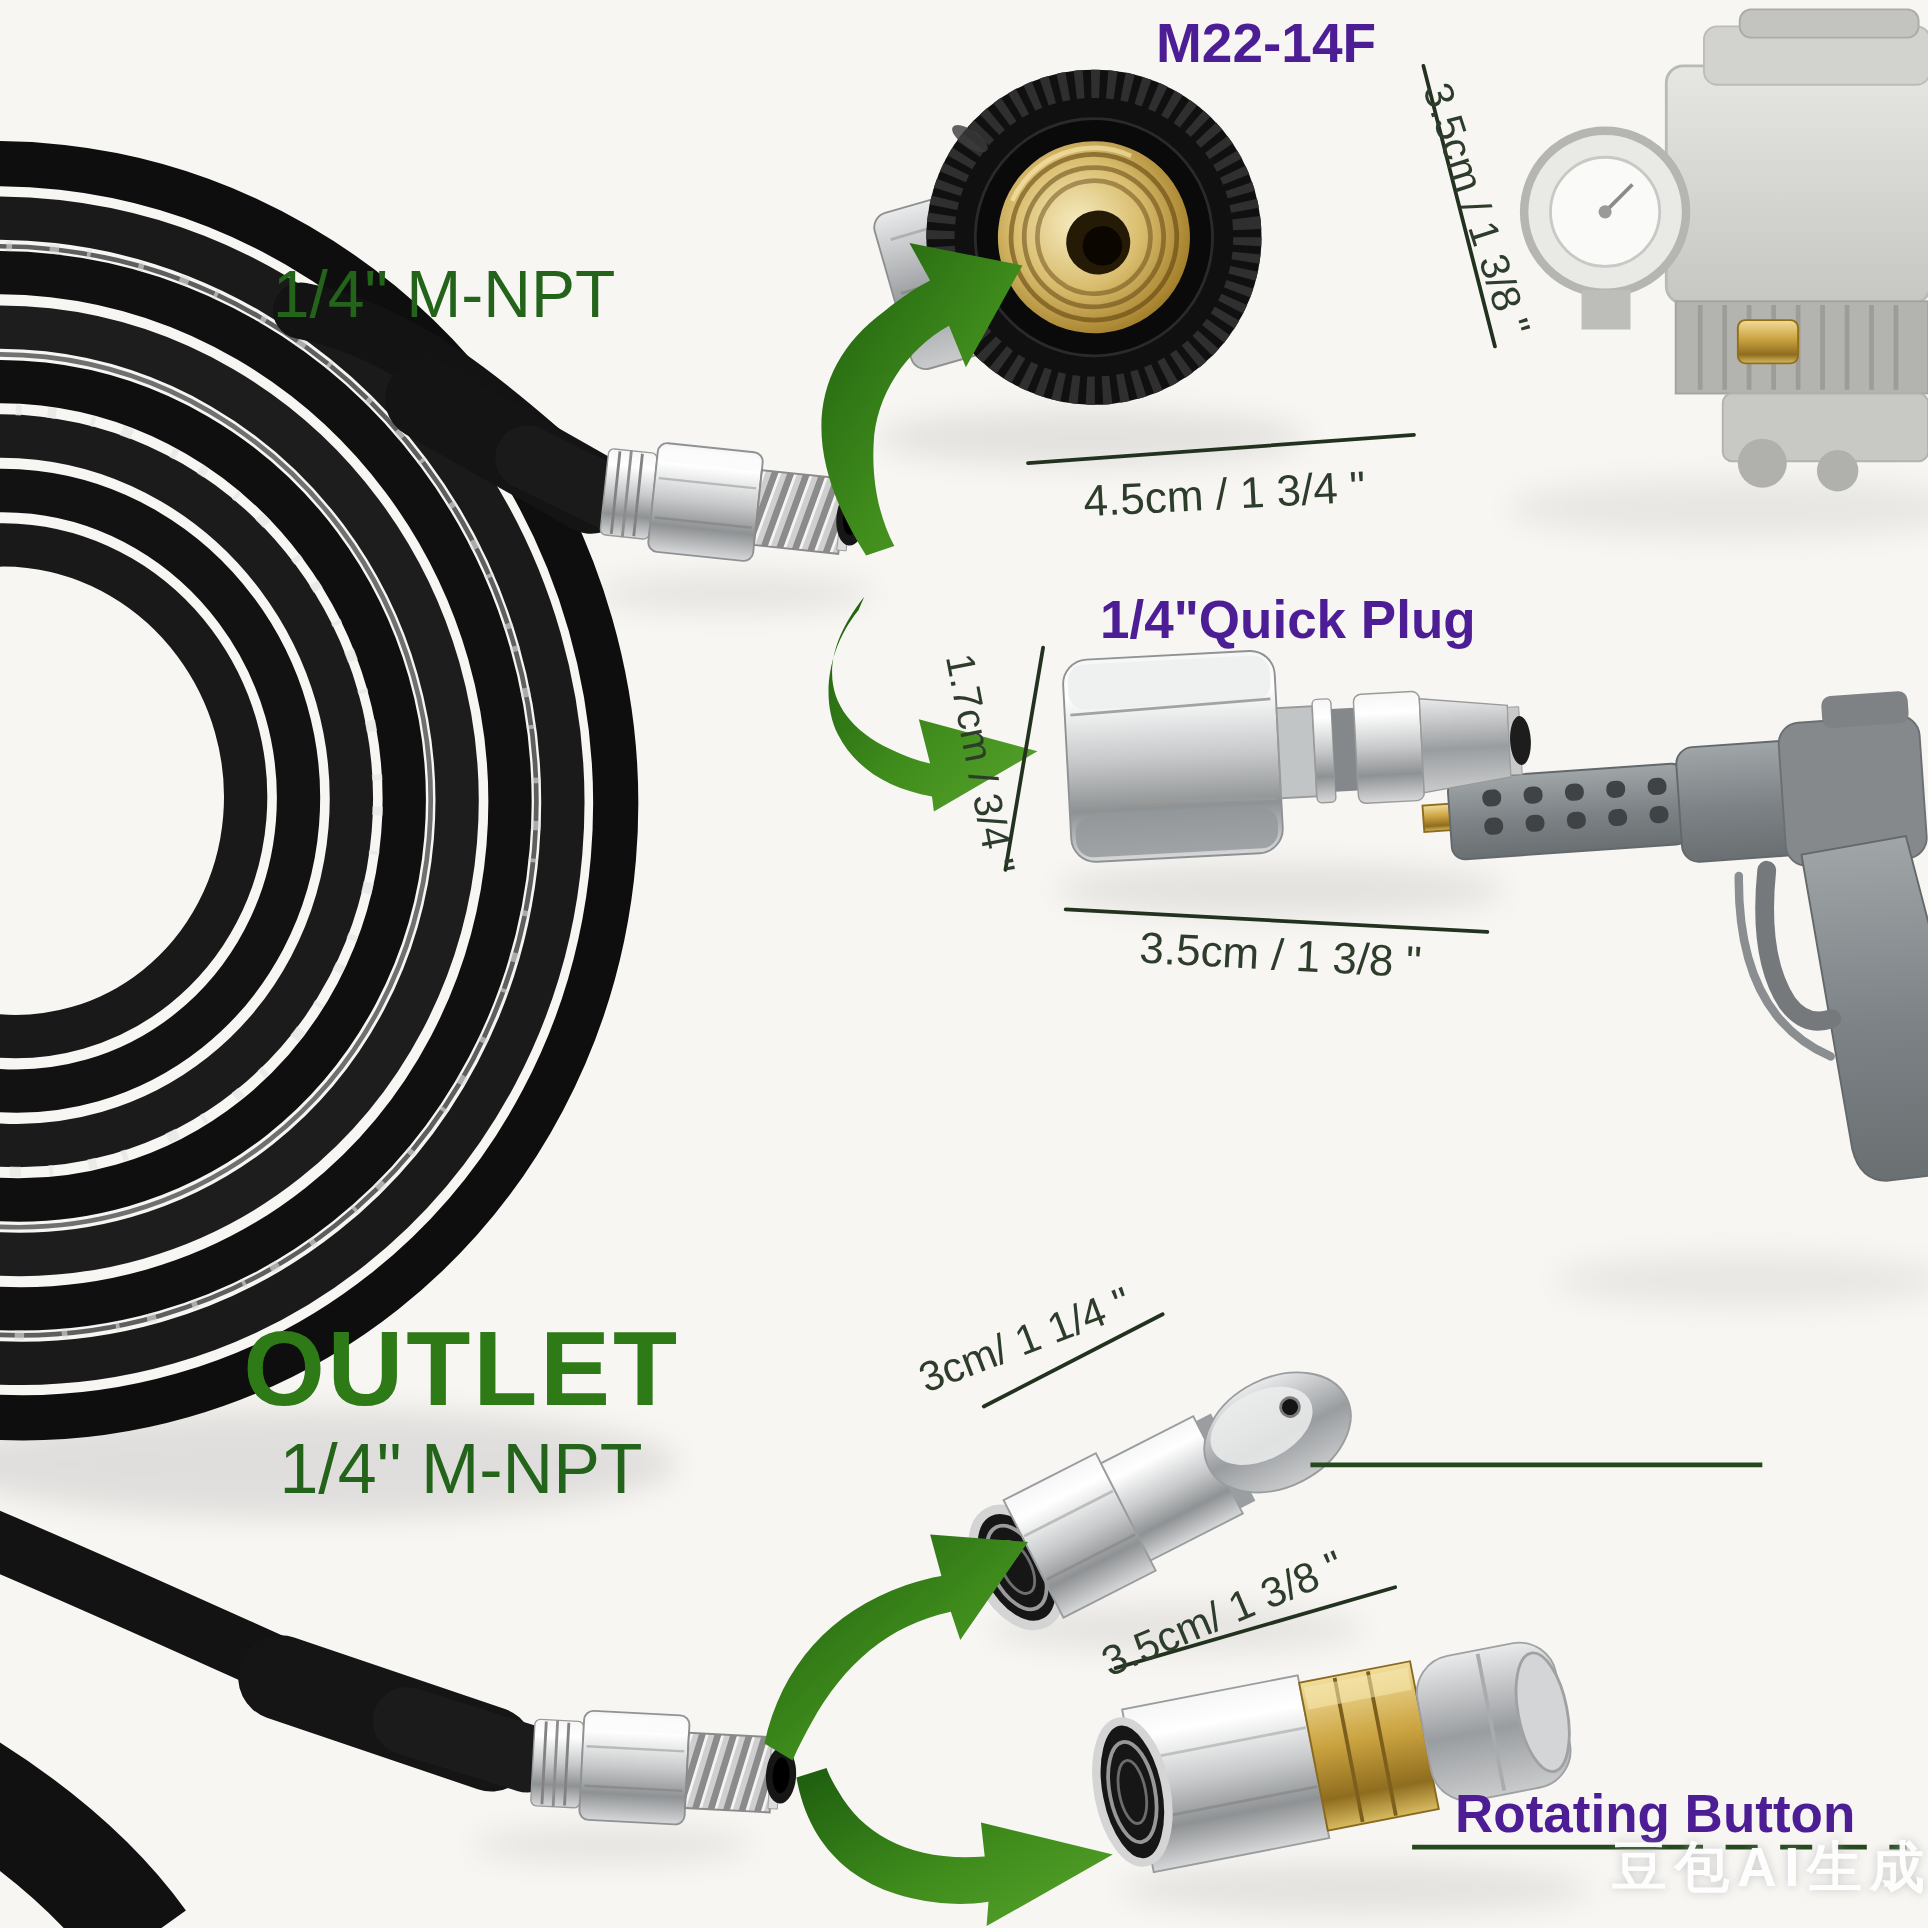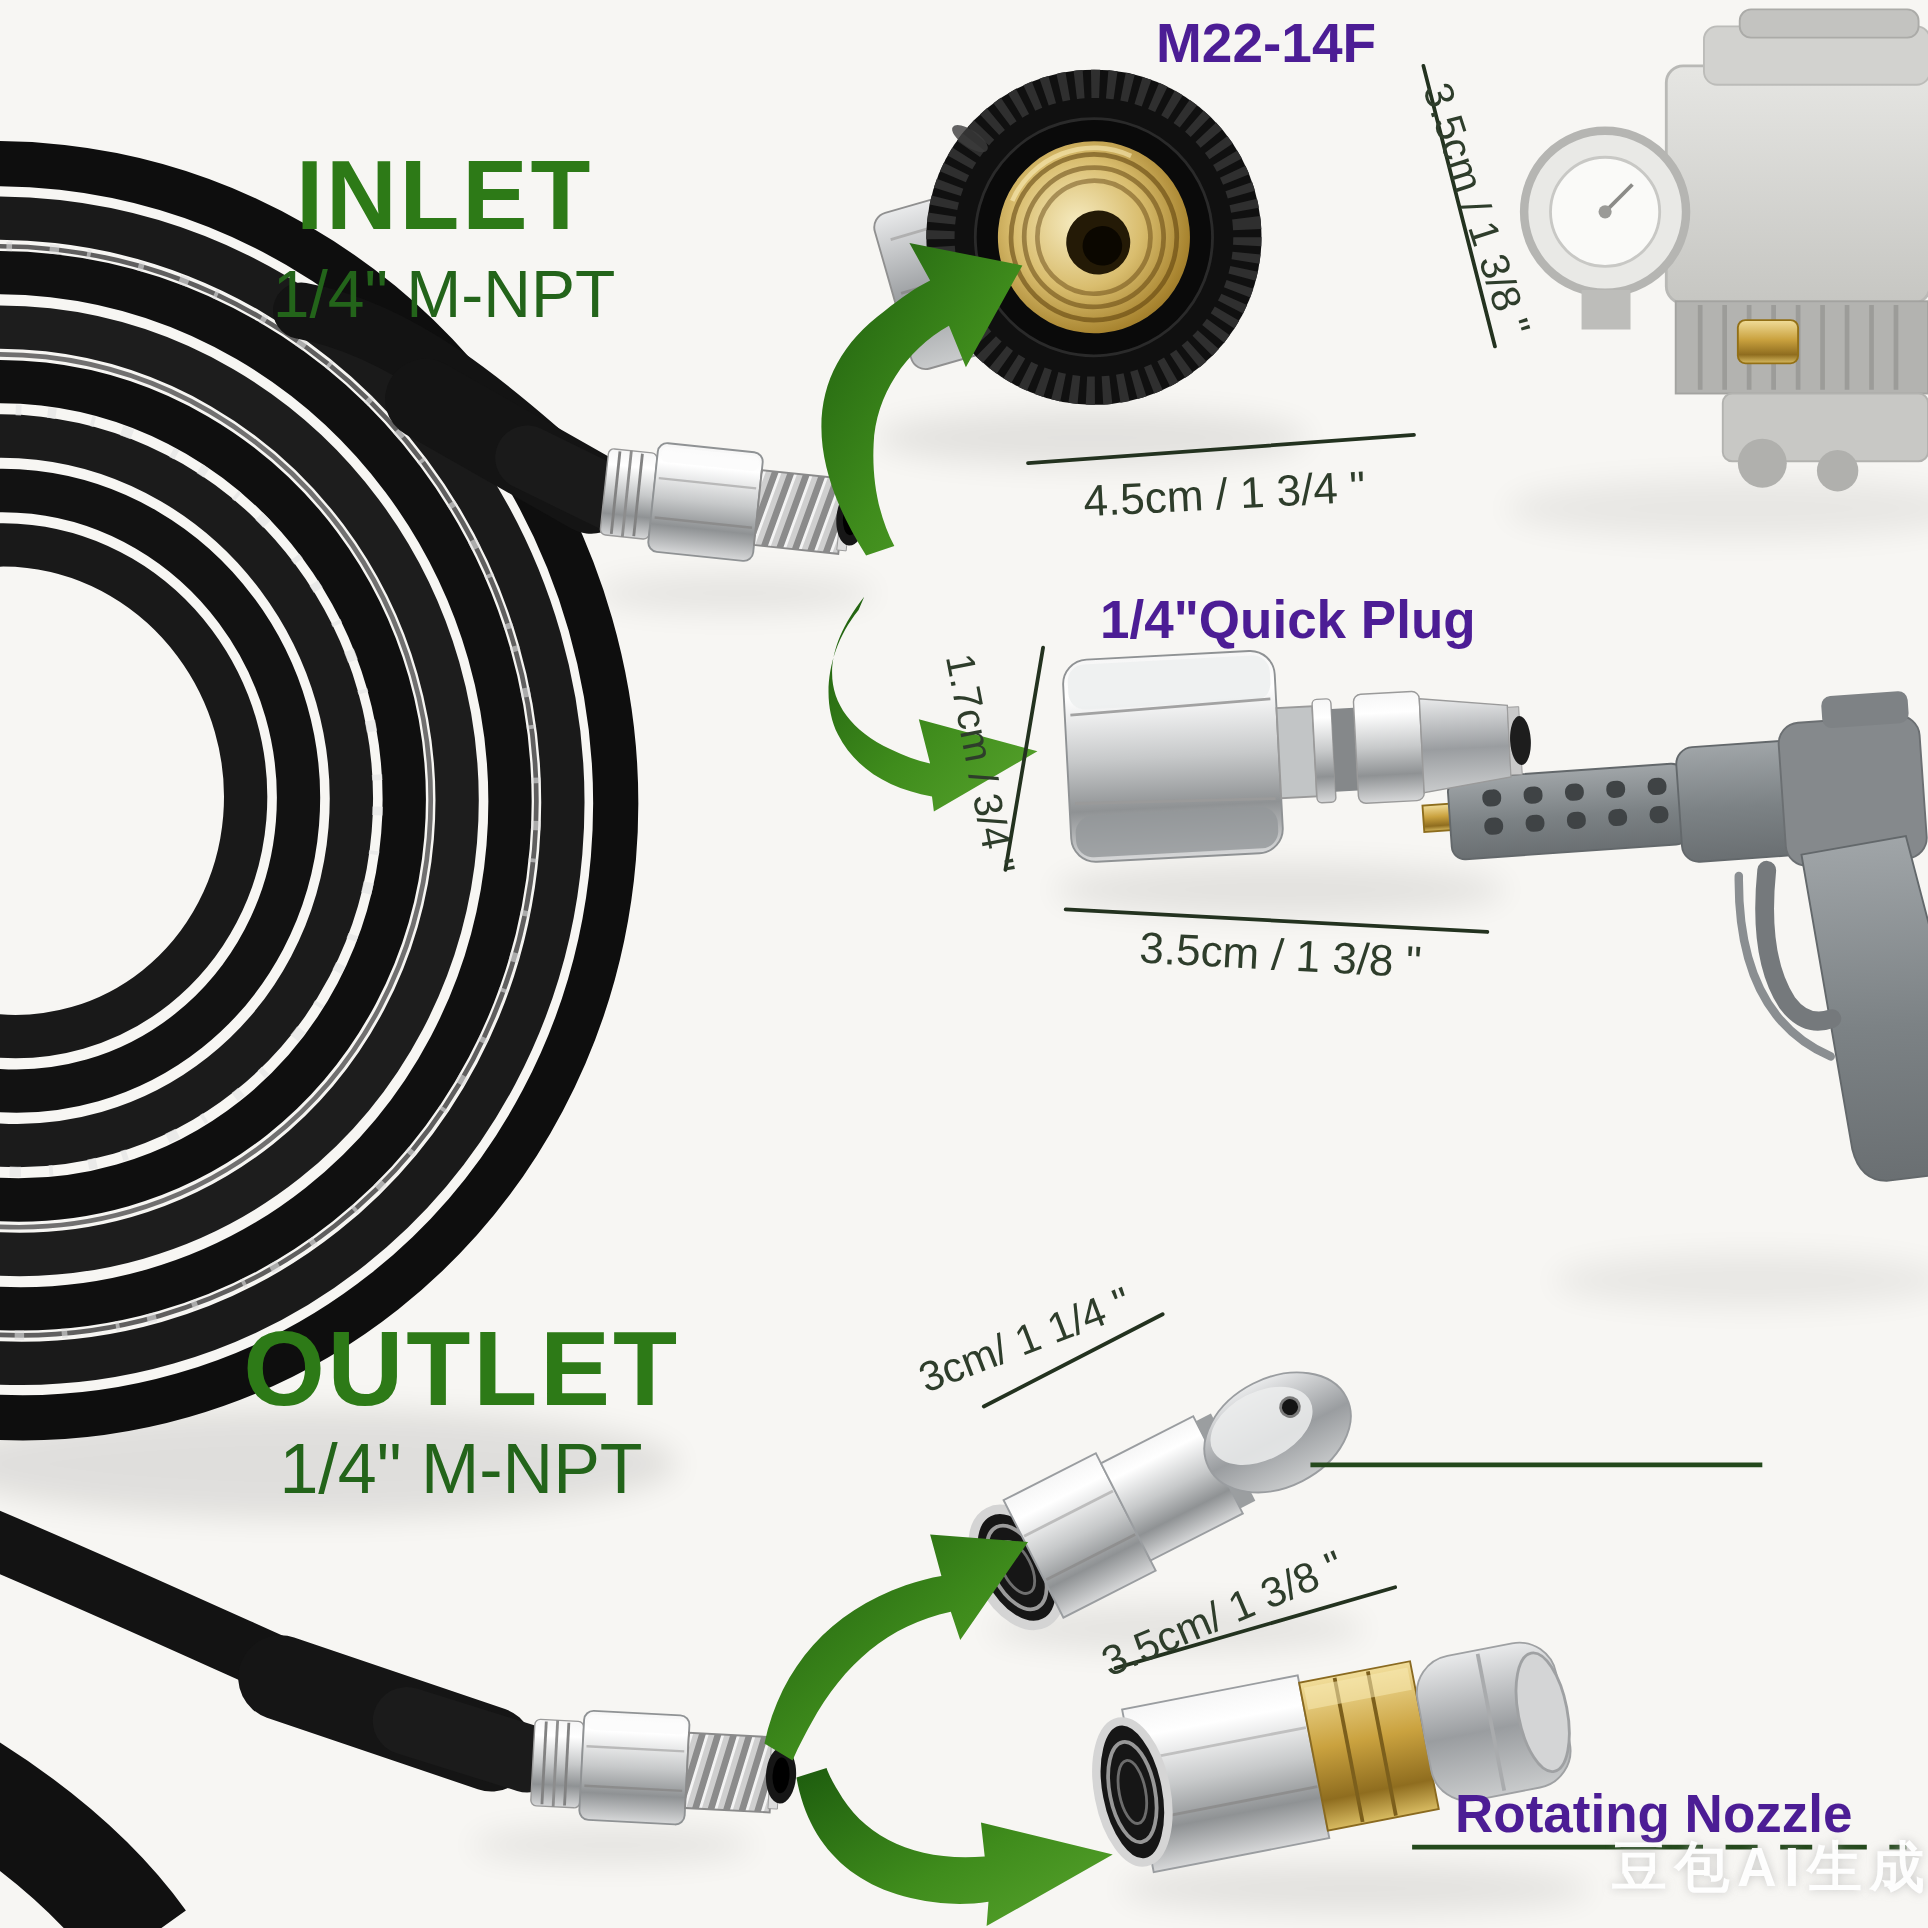--- a/index.html
+++ b/index.html
@@ -270,35 +270,34 @@
       <line x1="1045" y1="1494" x2="1235" y2="1396"></line>
       <line x1="1185" y1="1772" x2="1482" y2="1686"></line>
     </g>
     <g stroke="#24491c" stroke-width="5">
       <line x1="1392" y1="1556" x2="1872" y2="1556"></line>
       <line x1="1500" y1="1962" x2="1775" y2="1962"></line>
       <line x1="1775" y1="1962" x2="2025" y2="1962" stroke-dasharray="34 24"></line>
     </g>
   </svg>
 
-  <div class="txt title" style="left:247px;top:139px;width:395px;text-align:center;font-size:98px;">INLET</div>
   <div class="txt subtitle" style="left:237px;top:256px;width:414px;text-align:center;font-size:66px;">1/4" M-NPT</div>
 
   <div class="txt partlabel" style="left:1156px;top:11.3px;font-size:55px;">M22-14F</div>
   <div class="txt dim" style="left:1458px;top:77px;font-size:41px;transform:rotate(72deg);transform-origin:left top;">3.5cm / 1 3/8 "</div>
   <div class="txt dim" style="left:1036px;top:469px;width:377px;text-align:center;font-size:44px;transform:rotate(-3deg);">4.5cm / 1 3/4 "</div>
 
   <div class="txt partlabel" style="left:1100px;top:589px;font-size:53px;">1/4"Quick Plug</div>
   <div class="txt dim" style="left:981px;top:650px;font-size:40px;transform:rotate(79deg);transform-origin:left top;">1.7cm / 3/4 "</div>
   <div class="txt dim" style="left:1083px;top:930px;width:395px;text-align:center;font-size:44px;transform:rotate(3deg);">3.5cm / 1 3/8 "</div>
 
   <div class="txt title" style="left:179px;top:1309px;width:565px;text-align:center;font-size:105px;">OUTLET</div>
   <div class="txt subtitle" style="left:188px;top:1429px;width:546px;text-align:center;font-size:70px;">1/4" M-NPT</div>
 
   <div class="txt dim" style="left:921px;top:1356px;font-size:42px;transform:rotate(-21deg);transform-origin:left center;">3cm/ 1 1/4 "</div>
 
   <div class="txt dim" style="left:1104px;top:1640px;font-size:42px;transform:rotate(-23deg);transform-origin:left center;">3.5cm/ 1 3/8 "</div>
-  <div class="txt partlabel" style="left:1455px;top:1783px;font-size:53px;">Rotating Nozzle</div>
+  <div class="txt partlabel" style="left:1455px;top:1783px;font-size:53px;">Rotating Button</div>
 
   <div class="txt watermark" style="left:1612px;top:1831px;">豆包AI生成</div>
 
 </div>
 
 
 </body></html>

